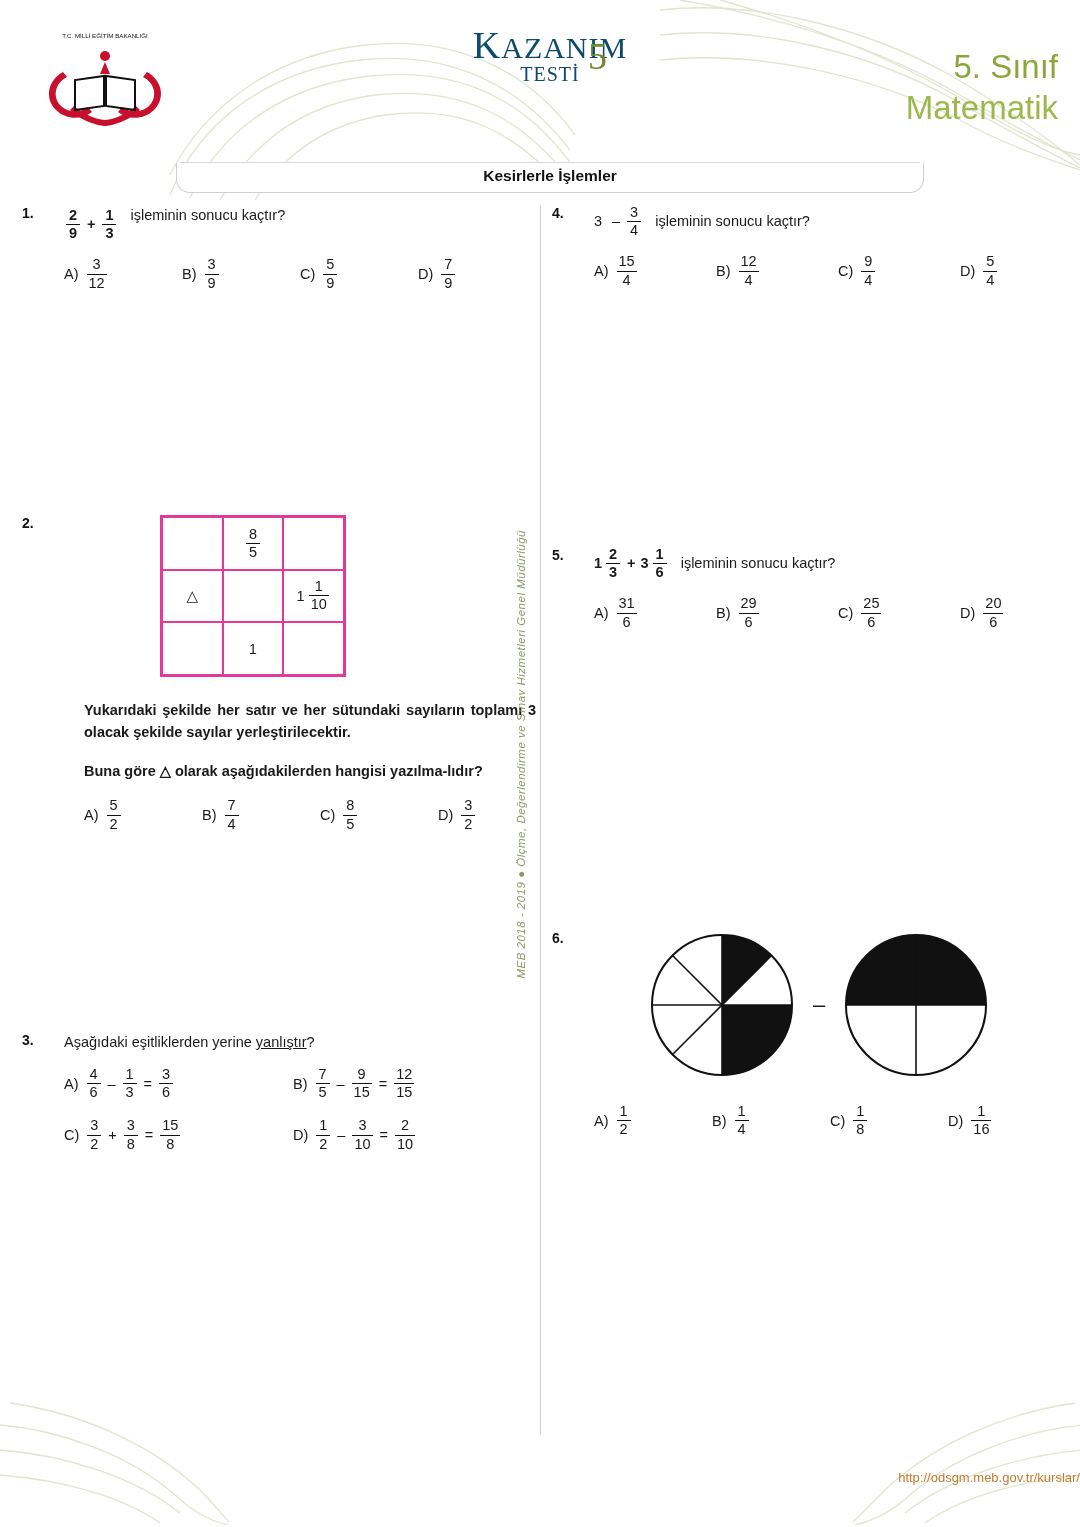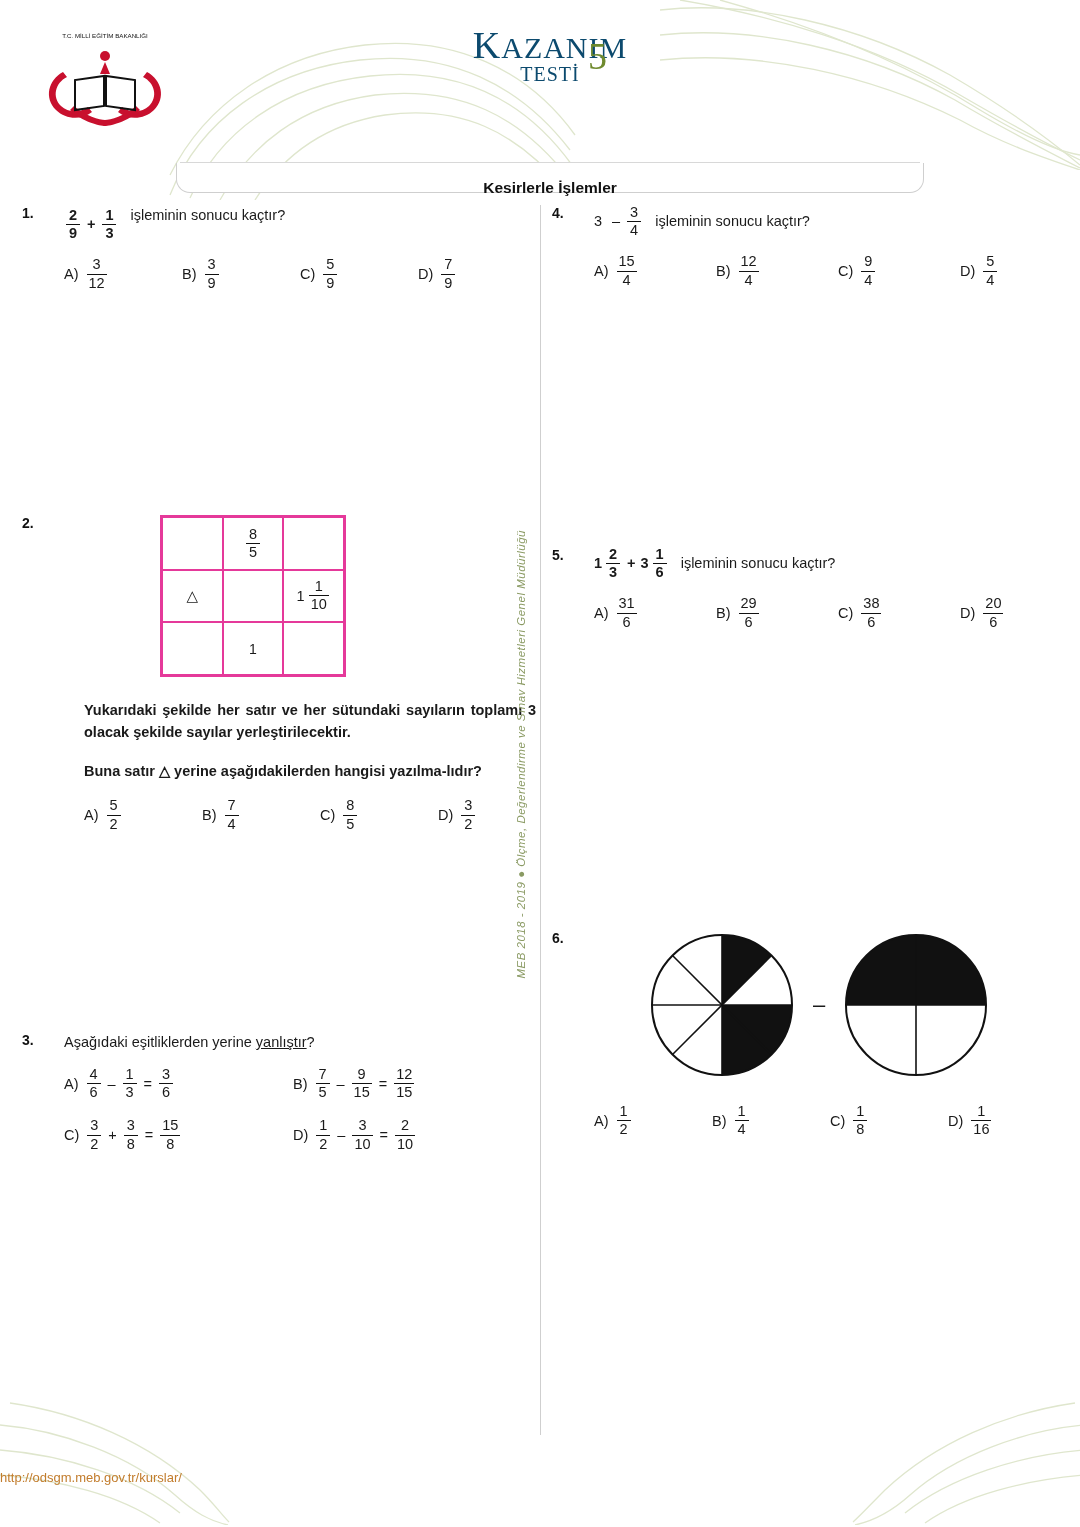--- a/index.html
+++ b/index.html
@@ -48,21 +48,21 @@
 
   
   .subject-tab {
     position:absolute; left:176px; top:163px; width:748px; height:30px;
     border:1px solid #cfcfcf; border-top:none;
     border-radius:0 0 14px 14px;
     background:#fff;
     box-sizing:border-box;
   }
   .subject-tab .txt {
-    position:absolute; left:0; right:0; top:16px; text-align:center;
+    position:absolute; left:0; right:0; top:4px; text-align:center;
     font-size:15.5px; font-weight:bold; color:#111;
   }
 
   
   .col-left  { position:absolute; left:22px;  top:205px; width:500px; z-index:2; }
   .col-right { position:absolute; left:552px; top:205px; width:506px; z-index:2; }
 
   .divider {
     position:absolute; left:540px; top:205px; width:1px; height:1230px;
     background:#cfcfcf; z-index:1;
@@ -121,21 +121,21 @@
   
   .eqgrid { display:grid; grid-template-columns:1fr 1fr; row-gap:18px; margin-top:14px; }
   .eq { display:flex; align-items:center; font-size:14.5px; }
 
   
   .models { display:flex; align-items:center; justify-content:center; margin:6px 0 18px 0; }
   .models .minus { font-size:22px; margin:0 16px; }
 
   
   .footer-link {
-    position:absolute; left:0; right:0; bottom:42px; text-align:left;
+    position:absolute; left:0; right:0; bottom:42px; text-align:right;
     font-size:13px; color:#c27c2c; z-index:3;
   }
 </style>
 </head>
 <body>
 
 <div class="bg-swirls">
   <svg width="420" height="200" style="left:160px;top:0;" viewBox="0 0 420 200">
     <g fill="none" stroke="#dfe6cd" stroke-width="1.3">
       <path d="M10,195 C40,120 110,70 200,60 C290,50 360,85 410,150"></path>
@@ -193,20 +193,24 @@
       <text x="75" y="16" font-size="6.2" fill="#111" text-anchor="middle" font-family="Liberation Sans, sans-serif">T.C. MİLLİ EĞİTİM BAKANLIĞI</text>
     </svg>
   </div>
 
   <div class="test-title">
     <div class="l1"><span class="big-first">K</span><span>AZANIM</span></div>
     <div class="l3">TESTİ</div>
   </div>
   <div class="test-num">5</div>
 
+  <div class="grade-block">
+    <div class="g1">5. Sınıf</div>
+    <div class="g2">Matematik</div>
+  </div>
 
   <div class="header-rule"></div>
   <div class="subject-tab">
     <div class="txt">Kesirlerle İşlemler</div>
   </div>
 </div>
 
 <div class="divider"></div>
 <div class="vertical-note">MEB  2018 - 2019   ●   Ölçme, Değerlendirme ve Sınav Hizmetleri Genel Müdürlüğü</div>
 
@@ -297,21 +301,21 @@
           </span>
         </div>
         <div></div>
         <div>
             <span>1</span>
           </div>
         <div></div>
       </div>
 
       <div class="para" style="margin:22px 0 0 42px; width:452px;font-weight:bold;">Yukarıdaki şekilde her satır ve her sütundaki sayıların toplamı 3 olacak şekilde sayılar yerleştirilecektir.</div>
-      <div class="para bold" style="margin:16px 0 0 42px; width:452px;">Buna satır △ yerine aşağıdakilerden hangisi yazılma-lıdır?</div>
+      <div class="para bold" style="margin:16px 0 0 42px; width:452px;">Buna göre △ olarak aşağıdakilerden hangisi yazılma-lıdır?</div>
 
       <div class="options" style="margin-left:42px;">
         <div class="opt" style="width:118px;">
           <span class="lab">A)</span>
           <span class="frac">
               <span class="num">5</span>
               <span class="bar"></span>
               <span class="den">2</span>
             </span>
         </div>
@@ -528,21 +532,21 @@
           <span class="lab">B)</span>
           <span class="frac">
               <span class="num">29</span>
               <span class="bar"></span>
               <span class="den">6</span>
             </span>
         </div>
         <div class="opt" style="width:122px;">
           <span class="lab">C)</span>
           <span class="frac">
-              <span class="num">38</span>
+              <span class="num">25</span>
               <span class="bar"></span>
               <span class="den">6</span>
             </span>
         </div>
         <div class="opt">
           <span class="lab">D)</span>
           <span class="frac">
               <span class="num">20</span>
               <span class="bar"></span>
               <span class="den">6</span>

